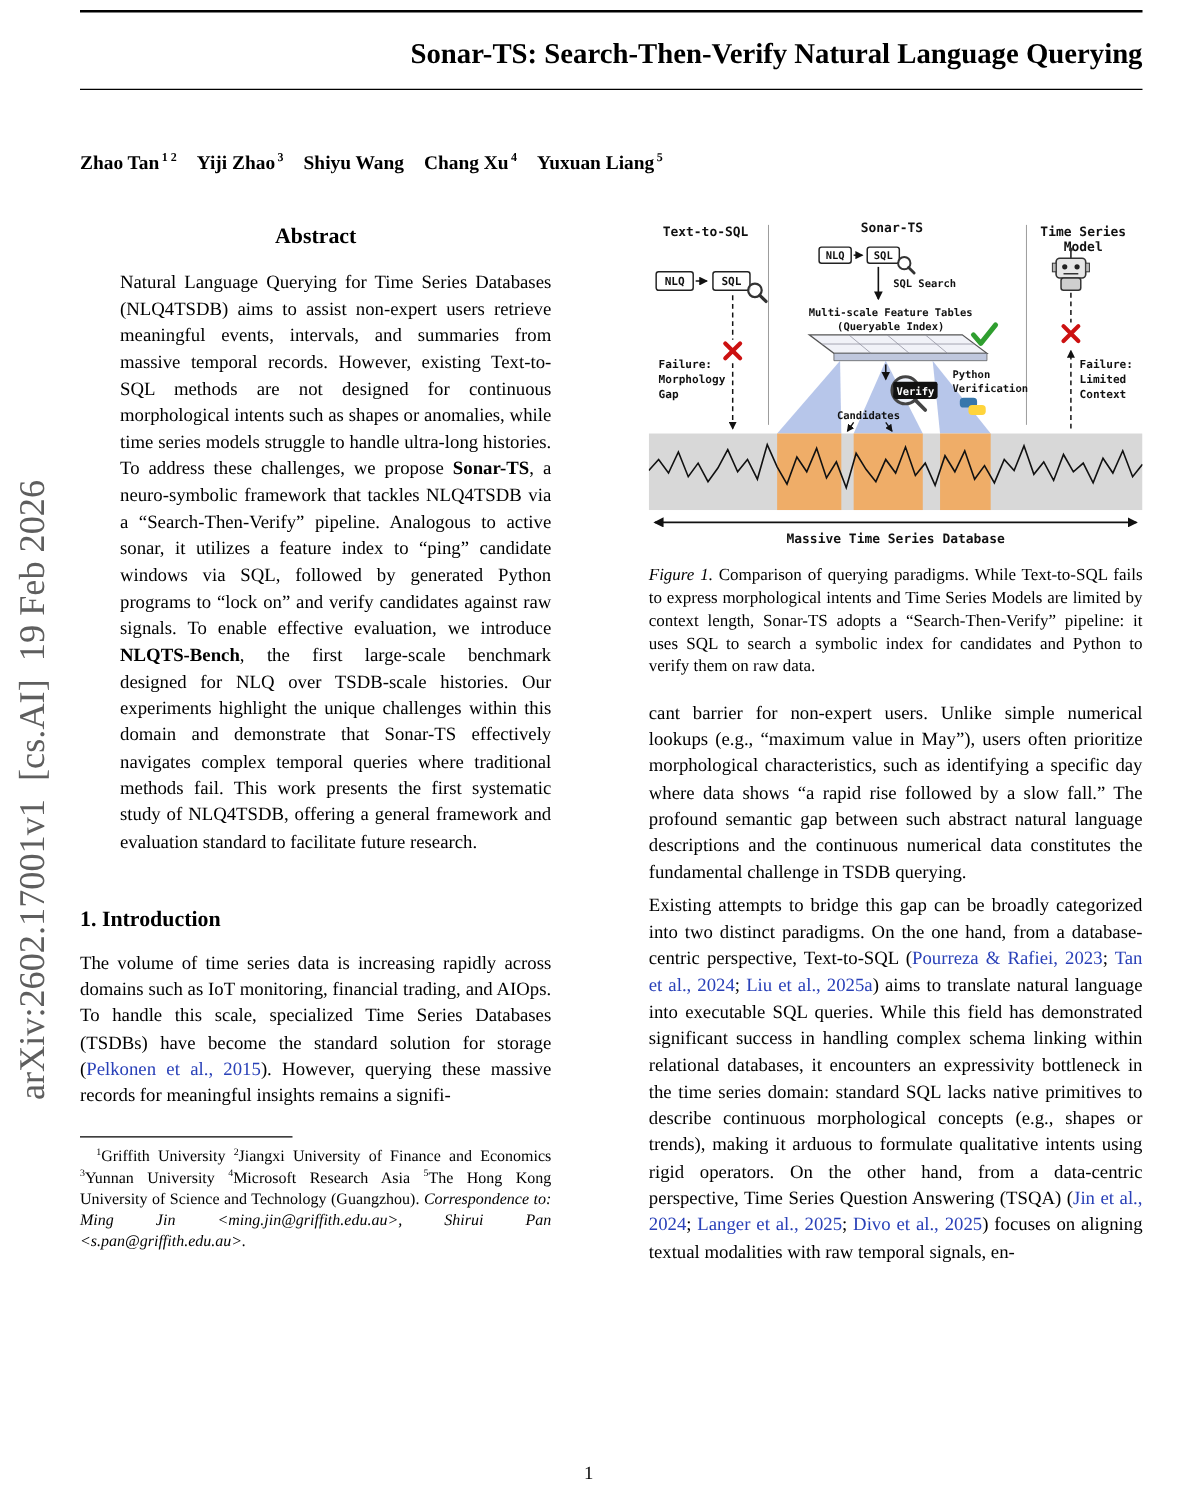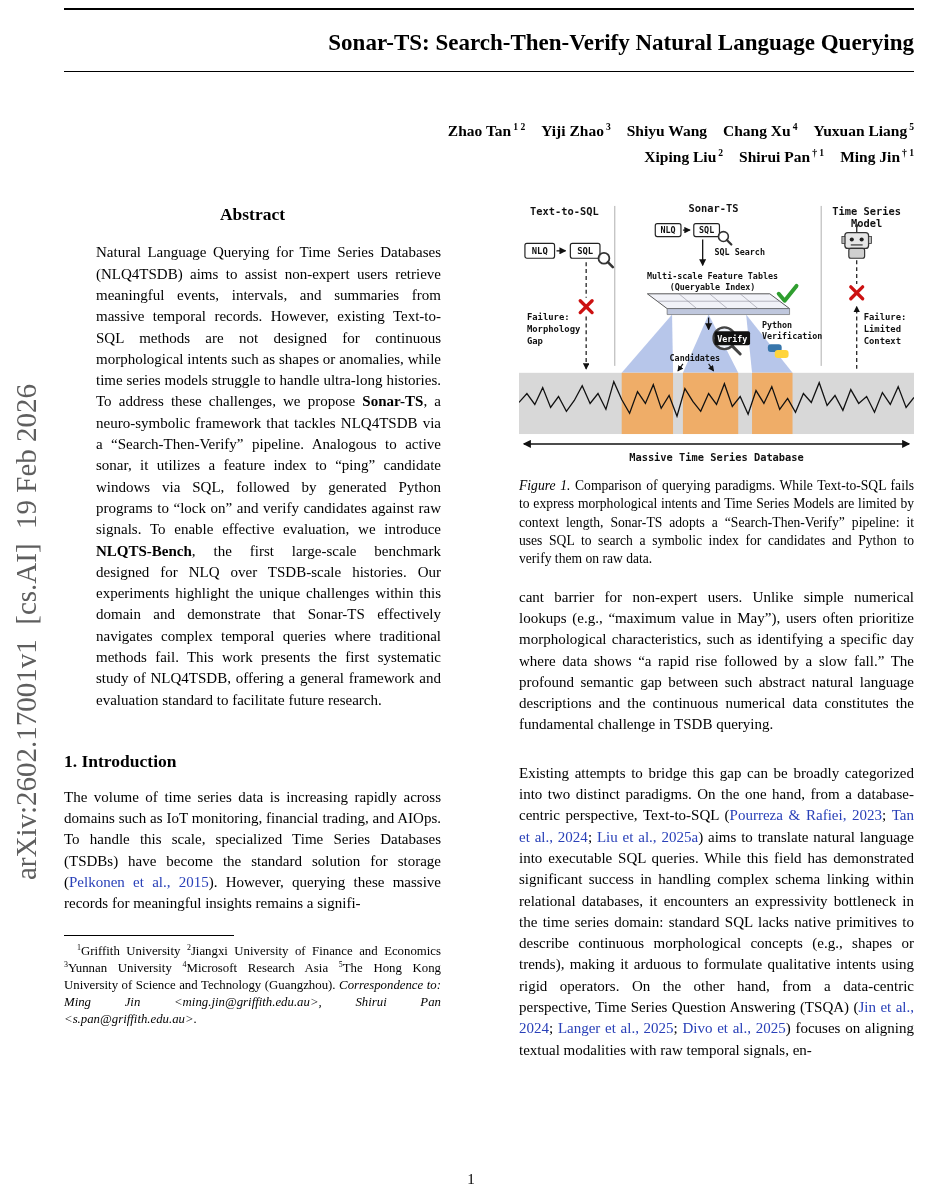--- a/index.html
+++ b/index.html
@@ -5,32 +5,32 @@
   * { margin:0; padding:0; box-sizing:border-box; }
   html,body { background:#ffffff; }
   body {
     width:942px; height:1200px; position:relative; overflow:hidden;
     font-family:"Liberation Serif","DejaVu Serif",serif; color:#000;
   }
   .content { position:absolute; left:64px; top:0; width:850px; }
   .rule-top { border-top:2.5px solid #000; margin-top:8px; }
   .rule-title { border-top:1.5px solid #000; margin-top:12px; }
   .title { font-size:23px; font-weight:700; text-align:right; margin-top:16px; line-height:1.45; }
-  .authors { text-align:right; font-size:15.5px; margin-top:8px; }
+  .authors { text-align:left; font-size:15.5px; margin-top:8px; }
   .authors-first { margin-top:50px; }
   .seg-an { font-weight:700; }
   .authors .seg-an:not(:first-child) { margin-left:16px; }
   .seg-as { font-weight:700; font-size:0.62em; vertical-align:super; line-height:0; margin-left:2px; white-space:pre; }
   .columns { display:flex; gap:78px; margin-top:34px; }
   .col { width:395px; }
   .abstract-heading { text-align:center; font-size:17.5px; font-weight:700; margin:4px 0 17px 0; }
   .abstract-text { margin-left:32px; font-size:15px; line-height:1.42; text-align:justify; }
   .section-heading { font-size:17.5px; font-weight:700; margin-top:40px; margin-bottom:15px; }
   .body-text { font-size:15px; line-height:1.42; text-align:justify; }
-  .body-text + .body-text { margin-top:27px; }
+  .body-text + .body-text { margin-top:5px; }
   .seg-t { }
   .seg-b { font-weight:700; }
   .seg-i { font-style:italic; }
   .seg-c { color:#2940b8; }
   .seg-s { font-size:0.62em; vertical-align:super; line-height:0; }
   .footnote { margin-top:20px; }
   .footnote-rule { width:170px; border-top:1px solid #000; margin-bottom:7px; }
   .footnote-text { font-size:12.8px; line-height:1.34; text-align:justify; text-indent:13px; }
   .figure-block { width:395px;text-align:right; }
   .fig-svg { width:395px; height:auto; display:block; }
@@ -53,21 +53,20 @@
 <div class="arxiv-stamp">arXiv:2602.17001v1  [cs.AI]  19 Feb 2026</div>
 
 <div class="content">
   <div class="rule-top"></div>
 
   <h1 class="title"><span>Sonar-TS: Search-Then-Verify Natural Language Querying</span><br></h1>
 
   <div class="rule-title"></div>
 
   <div class="authors authors-first"><span class="seg-an">Zhao Tan</span><span class="seg-as">1 2</span><span class="seg-an">Yiji Zhao</span><span class="seg-as">3</span><span class="seg-an">Shiyu Wang</span><span class="seg-an">Chang Xu</span><span class="seg-as">4</span><span class="seg-an">Yuxuan Liang</span><span class="seg-as">5</span></div>
-  <div class="authors"><span class="seg-an">Xiping Liu</span><span class="seg-as">2</span><span class="seg-an">Shirui Pan</span><span class="seg-as">† 1</span><span class="seg-an">Ming Jin</span><span class="seg-as">† 1</span></div>
 
   <div class="columns">
 
     <div class="col">
       <h2 class="abstract-heading">Abstract</h2>
       <p class="abstract-text"><span class="seg-t">Natural Language Querying for Time Series Databases (NLQ4TSDB) aims to assist non-expert users retrieve meaningful events, intervals, and summaries from massive temporal records. However, existing Text-to-SQL methods are not designed for continuous morphological intents such as shapes or anomalies, while time series models struggle to handle ultra-long histories. To address these challenges, we propose </span><span class="seg-b">Sonar-TS</span><span class="seg-t">, a neuro-symbolic framework that tackles NLQ4TSDB via a “Search-Then-Verify” pipeline. Analogous to active sonar, it utilizes a feature index to “ping” candidate windows via SQL, followed by generated Python programs to “lock on” and verify candidates against raw signals. To enable effective evaluation, we introduce </span><span class="seg-b">NLQTS-Bench</span><span class="seg-t">, the first large-scale benchmark designed for NLQ over TSDB-scale histories. Our experiments highlight the unique challenges within this domain and demonstrate that Sonar-TS effectively navigates complex temporal queries where traditional methods fail. This work presents the first systematic study of NLQ4TSDB, offering a general framework and evaluation standard to facilitate future research.</span></p>
 
       <h2 class="section-heading">1. Introduction</h2>
       <p class="body-text"><span class="seg-t">The volume of time series data is increasing rapidly across domains such as IoT monitoring, financial trading, and AIOps. To handle this scale, specialized Time Series Databases (TSDBs) have become the standard solution for storage (</span><span class="seg-c">Pelkonen et al., 2015</span><span class="seg-t">). However, querying these massive records for meaningful insights remains a signifi-</span></p>
 

